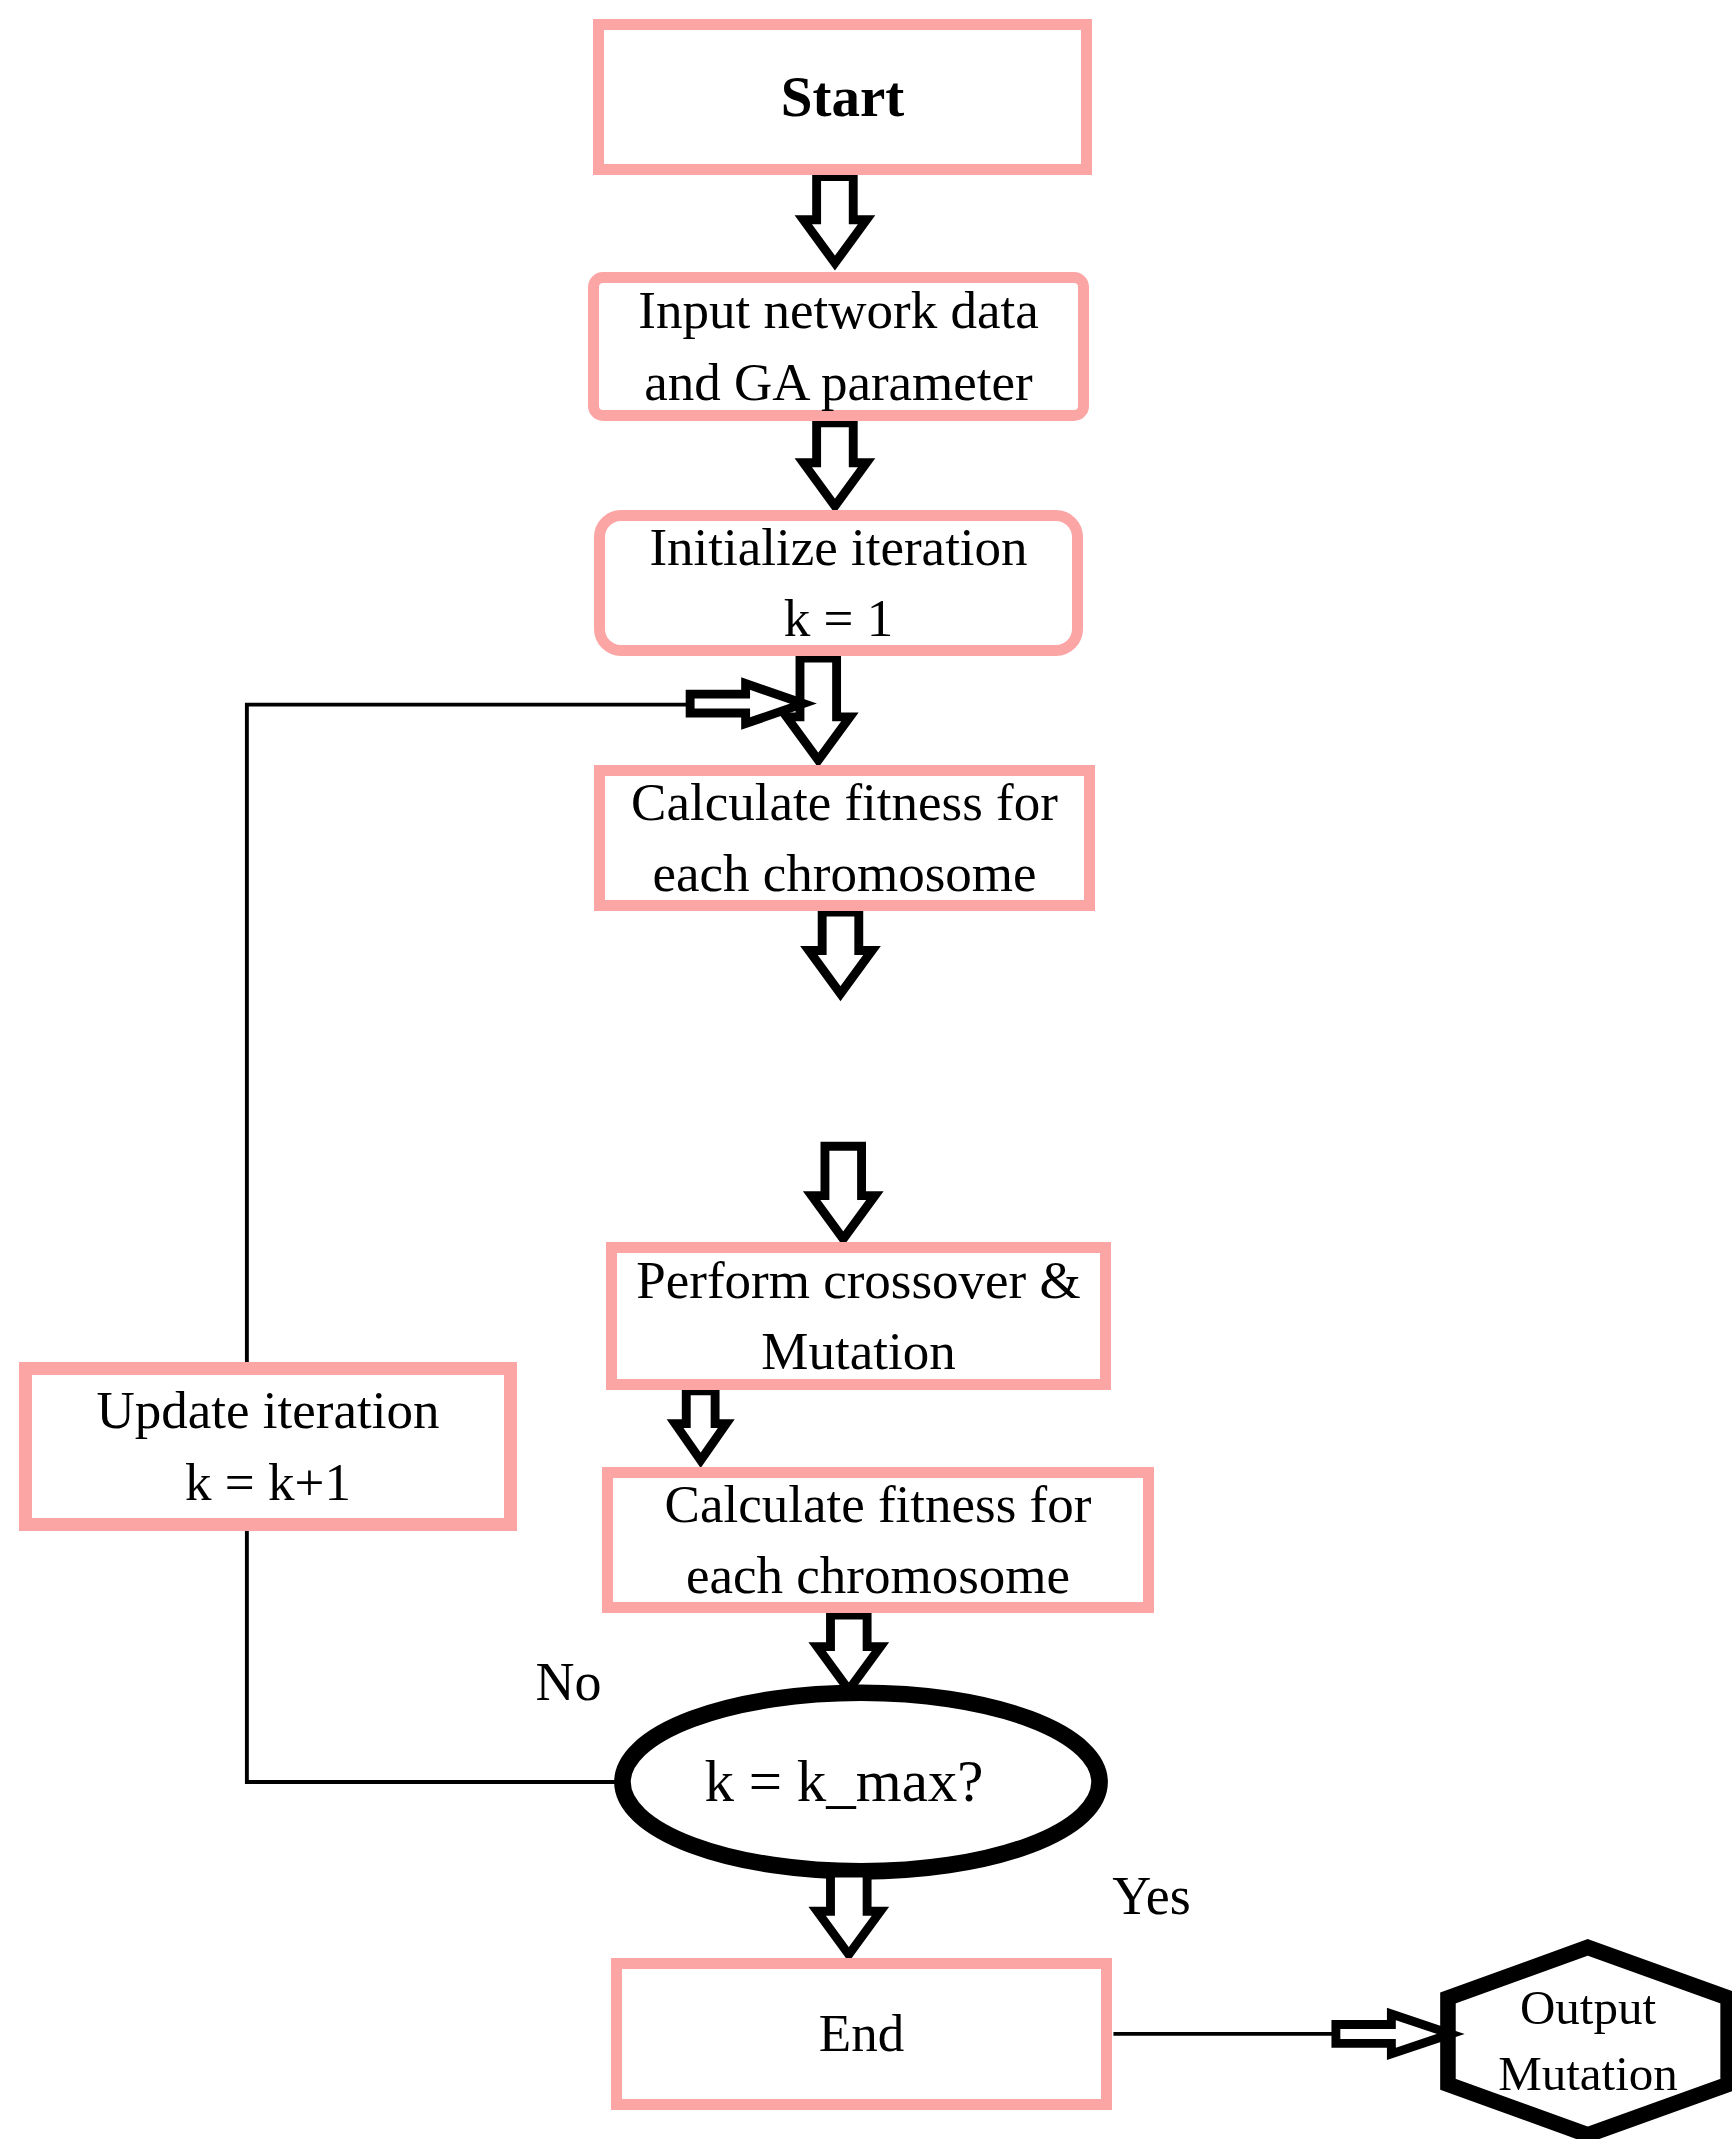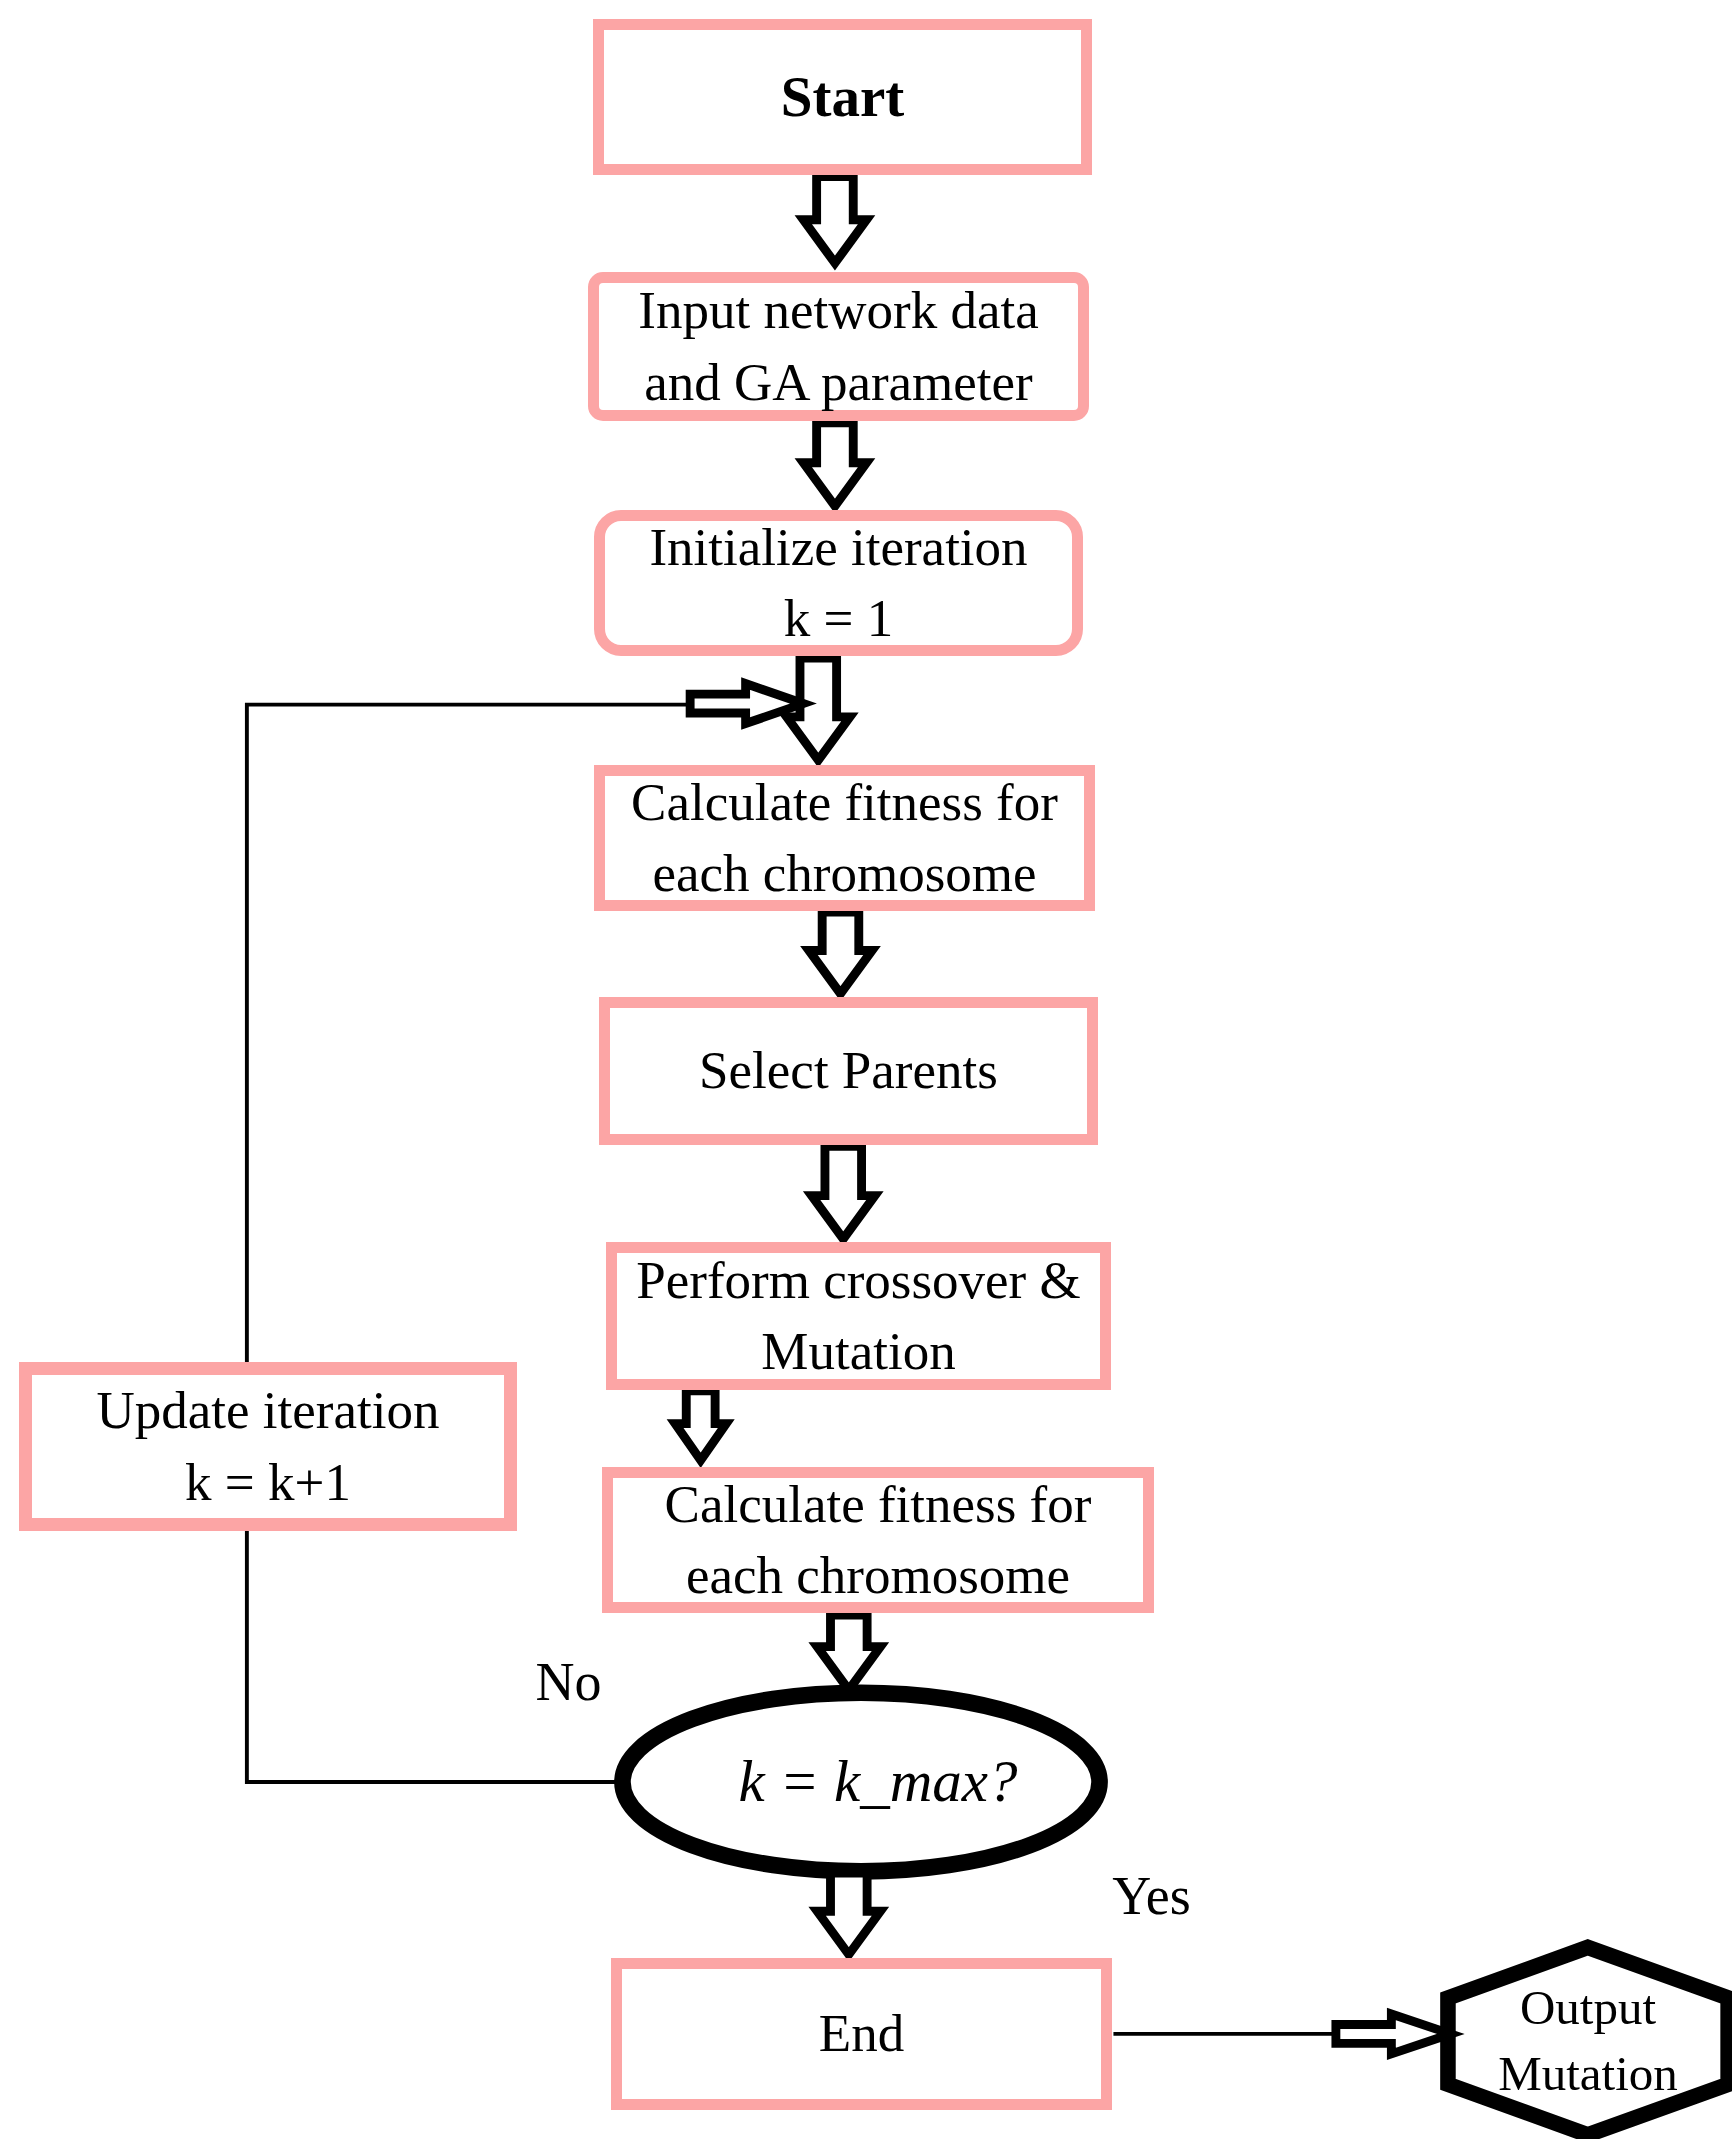--- a/index.html
+++ b/index.html
@@ -96,44 +96,41 @@
   <div class="node" id="init-box" style="left:594px; top:510px; width:489px; height:146px;border-radius:27px;">
     <span class="line">Initialize iteration</span>
     <span class="line">k = 1</span>
   </div>
 
   <div class="node" id="calc1-box" style="left:594px; top:765px; width:501px; height:146px;">
     <span class="line">Calculate fitness for</span>
     <span class="line">each chromosome</span>
   </div>
 
-  <div class="node" id="select-box" style="left:599px; top:997px; width:499px; height:148px;">
-    <span class="line">Select Parents</span>
-  </div>
 
   <div class="node" id="cross-box" style="left:606px; top:1242px; width:505px; height:148px;">
     <span class="line">Perform crossover &amp;</span>
     <span class="line">Mutation</span>
   </div>
 
   <div class="node" id="calc2-box" style="left:602px; top:1467px; width:552px; height:146px;">
     <span class="line">Calculate fitness for</span>
     <span class="line">each chromosome</span>
   </div>
 
   <div class="node" id="update-box" style="left:19px; top:1362px; width:498px; height:169px; border-width:13.3px;">
     <span class="line">Update iteration</span>
     <span class="line">k = k+1</span>
   </div>
 
   <div class="node" id="end-box" style="left:611px; top:1958px; width:501px; height:152px;">
     <span class="line">End</span>
   </div>
 
-  <div class="shape-label" id="decision-label" style="left:656px; top:1715px; width:444px; height:133px;font-style:italic;">
+  <div class="shape-label" id="decision-label" style="left:622px; top:1715px; width:444px; height:133px;">
     <span class="line">k = k_max?</span>
   </div>
 
   <div class="shape-label" id="hexagon-label" style="left:1470px; top:1974px; width:236px; height:134px;">
     <span class="line">Output</span>
     <span class="line">Mutation</span>
   </div>
 
   <div class="edge-label" id="no-label" style="left:516px; top:1651px; width:105px;">
     <span>No</span>

